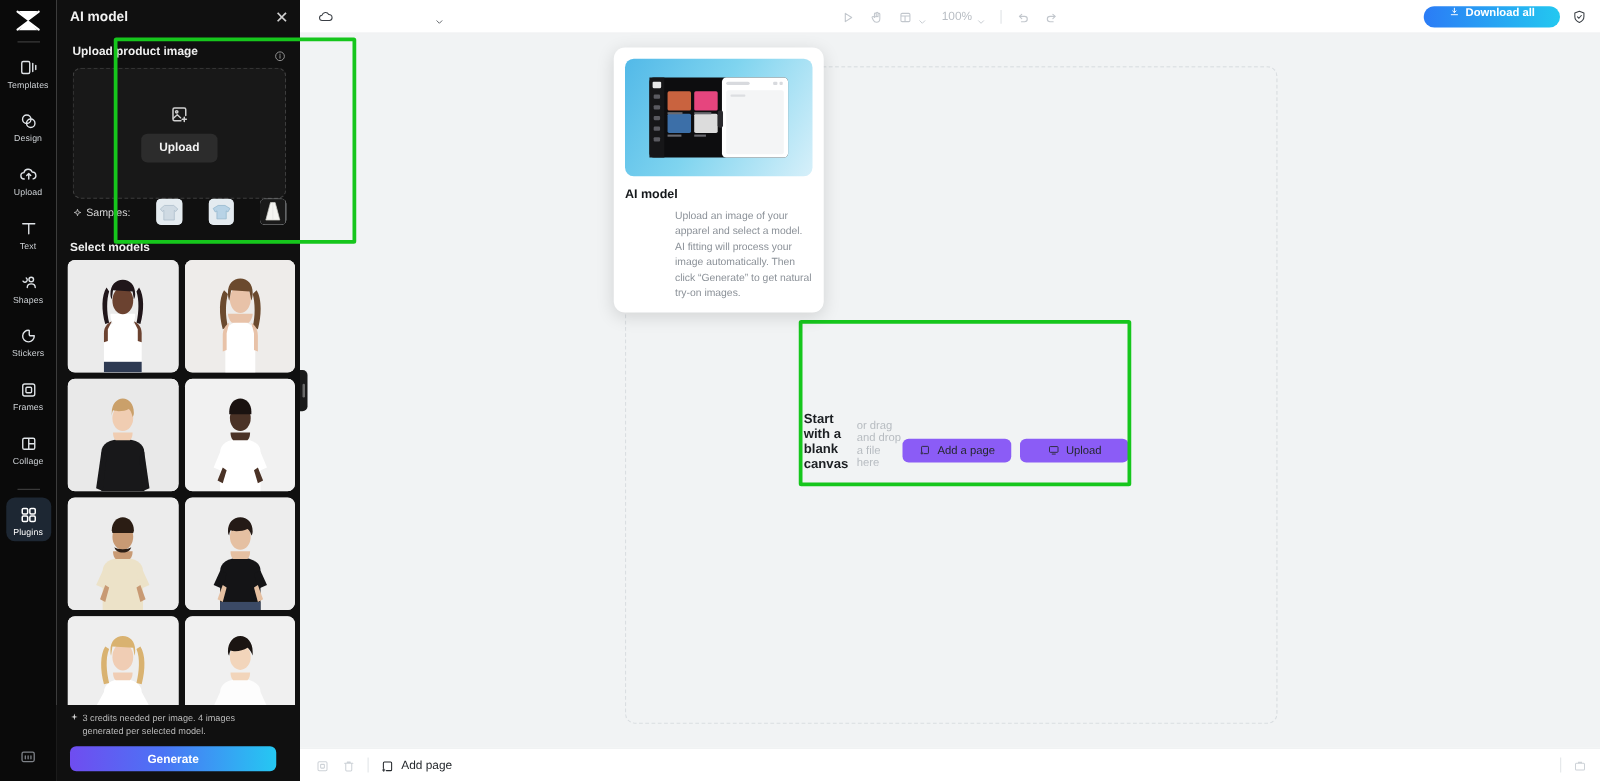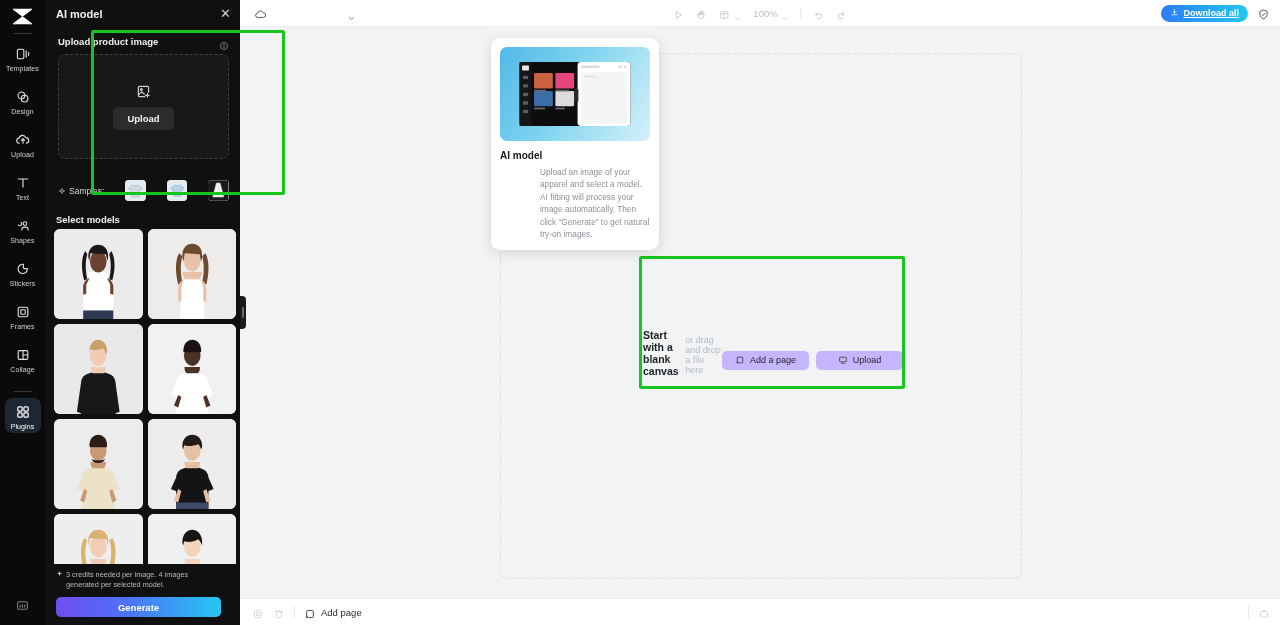--- a/index.html
+++ b/index.html
@@ -46,21 +46,21 @@
   .ub-info { width: 10px; height: 10px; }
   .dropzone {
     height: 105px; border: 1px dashed #3d3d3d; border-radius: 7px; background: #181818;
     display: flex; flex-direction: column; align-items: center; justify-content: center; gap: 7px;
   }
   .dz-icon { width: 17px; height: 17px; }
   .upload-btn {
     background: #2c2c2c; color: #f2f2f2; font-size: 9.5px; font-weight: bold;
     border: none; border-radius: 5px; padding: 6px 14px; cursor: pointer;
   }
-  .samples { display: flex; align-items: center; gap: 21px; margin-top: 21px; text-align: center; }
+  .samples { display: flex; align-items: center; gap: 21px; margin-top: 0; text-align: center; }
   .samples-lbl { font-size: 8.5px; color: #d8d8d8; display: flex; align-items: center; gap: 3px; }
   .sample-thumb {
     width: 21px; height: 21px; border-radius: 4px; background: #e9eef2;
     display: flex; align-items: center; justify-content: center; cursor: pointer; overflow: hidden;
   }
 
   .green-box {
     position: absolute; border: 3px solid #16c61c; border-radius: 2px; pointer-events: none; z-index: 40;
   }
 
@@ -105,41 +105,41 @@
   .chev { width: 9px; height: 9px; }
 
   .tb-center { position: absolute; left: 50%; transform: translateX(-50%); display: flex; align-items: center; gap: 11px; }
   .tb-btn { display: flex; align-items: center; gap: 3px; cursor: pointer; }
   .tb-ico { width: 12px; height: 12px; }
   .zoom-txt { font-size: 9.5px; color: #b9bec4; }
   .tb-div { width: 1px; height: 11px; background: #e3e6e9; }
 
   .tb-right { margin-left: auto; display: flex; align-items: center; gap: 9px; }
   .dl-btn {
-    display: flex; align-items: center; gap: 4px; height: 17px; padding: 0 9px; border: none;
+    display: flex; align-items: flex-start; gap: 4px; height: 17px; padding: 0 20px; border: none;
     border-radius: 9px; background: linear-gradient(90deg,#2b7cf6 0%,#23c8f0 100%);
-    color: #fff; font-size: 9px; font-weight: bold; cursor: pointer; text-decoration: underline;
+    color: #fff; font-size: 9px; font-weight: bold; cursor: pointer;
   }
   .shield { width: 13px; height: 13px; cursor: pointer; }
 
   .canvas-wrap { flex: 1; background: #f1f3f4; position: relative; overflow: hidden; }
   .page-frame {
     position: absolute; left: 260px; top: 26px; width: 522px; height: 526px;
     border: 1px dashed #dadee1; border-radius: 8px; background: #f1f3f4;
   }
   .blank-block {
     position: absolute; left: 403px; top: 265px; width: 260px; height: 122px;
     display: flex; flex-direction: row; align-items: center; justify-content: center;
   }
   .bb-title { font-size: 10.5px; font-weight: bold; color: #1c1f23; }
   .bb-sub { font-size: 9px; color: #b7bcc1; margin-top: 3px; }
   .bb-btns { display: flex; gap: 7px; margin-top: 14px; }
   .bb-btn {
     display: flex; align-items: center; justify-content: center; gap: 5px;
-    width: 87px; height: 19px; border: none; border-radius: 5px; background: #c4b5fd;
+    width: 87px; height: 19px; border: none; border-radius: 5px; background: #8b5cf6;
     color: #24282c; font-size: 9px; cursor: pointer;
   }
   .bb-ico { width: 10px; height: 10px; }
 
   .bottombar {
     height: 27px; flex-shrink: 0; background: #fff; border-top: 1px solid #eceef0;
     display: flex; align-items: center; padding: 0 10px 0 12px; gap: 9px;
   }
   .bb-ic { width: 12px; height: 12px; cursor: pointer; }
   .bb-divider { width: 1px; height: 12px; background: #e6e9eb; }

